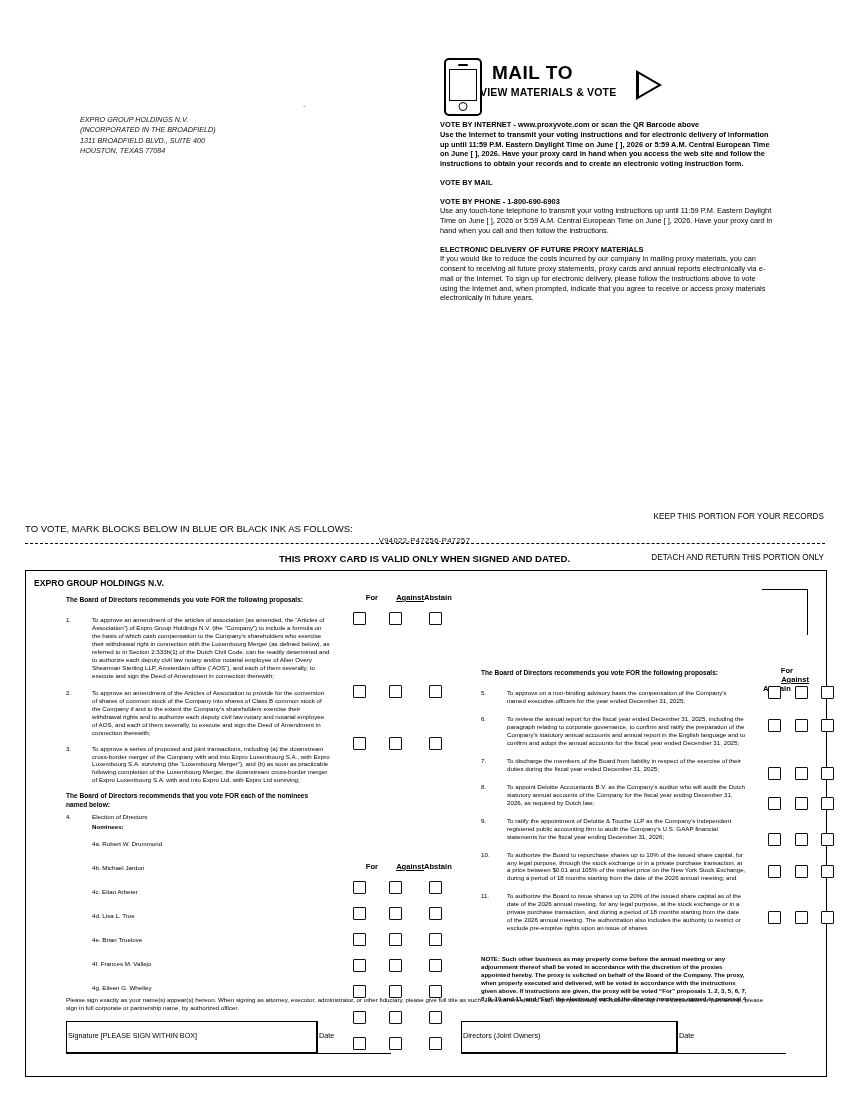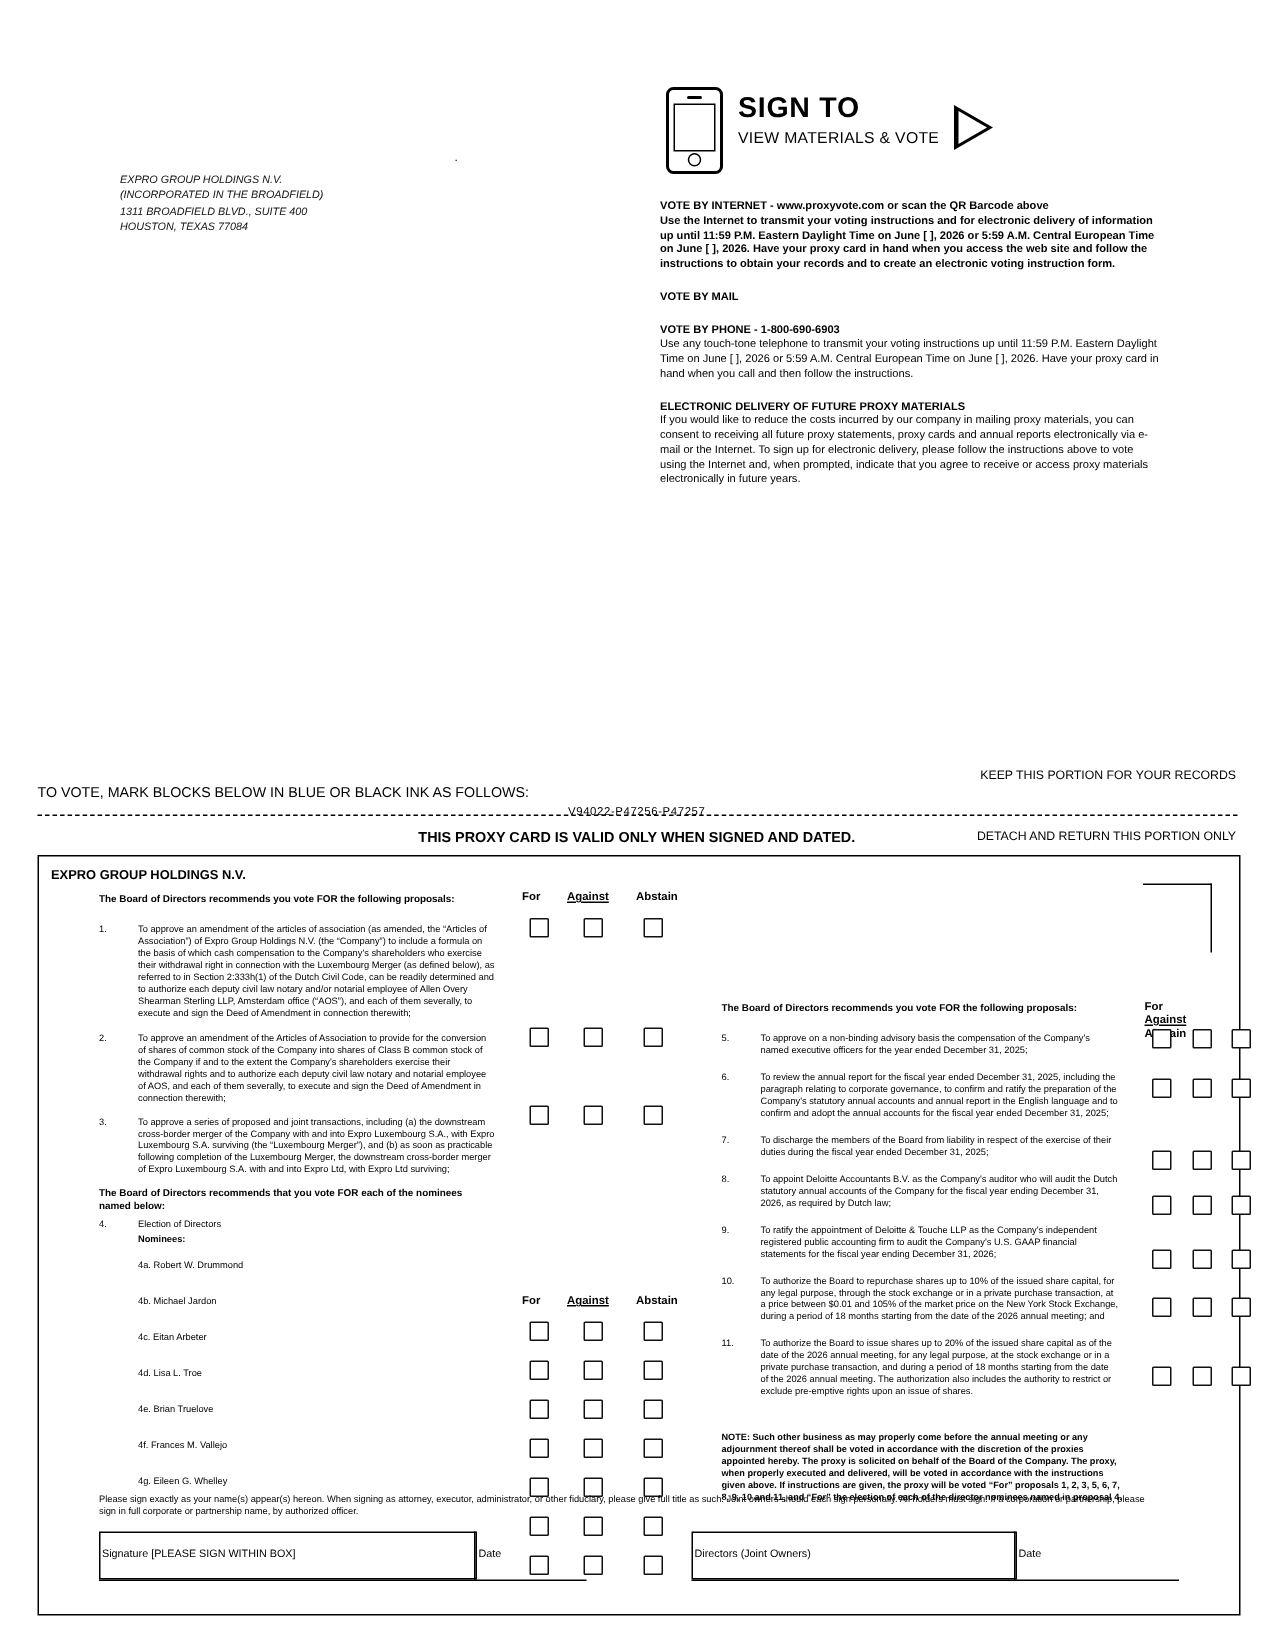--- a/index.html
+++ b/index.html
@@ -9,27 +9,27 @@
   
   .addr{position:absolute;left:80px;top:115px;width:230px;font-size:7.2px;font-style:italic;line-height:1.45;color:#111;}
   .dot{position:absolute;left:303px;top:100px;font-size:8px;color:#000;}
 
   .scanbox{position:absolute;left:440px;top:58px;width:250px;height:55px;}
   .phone{position:absolute;left:4px;top:0px;width:34px;height:54px;border:2px solid #000;border-radius:5px;background:#fff;}
   .phone:before{content:"";position:absolute;left:50%;top:4px;transform:translateX(-50%);width:10px;height:2px;background:#000;border-radius:1px;}
   .phone:after{content:"";position:absolute;left:50%;bottom:3px;transform:translateX(-50%);width:7px;height:7px;border:1.5px solid #000;border-radius:50%;}
   .phone .screen{position:absolute;left:3px;top:9px;right:3px;bottom:13px;background:#fff;border:1px solid #000;}
   .scan-t1{position:absolute;left:52px;top:4px;font-size:19px;font-weight:bold;letter-spacing:.5px;}
-  .scan-t2{position:absolute;left:52px;top:28px;font-size:10.5px;font-weight:normal;letter-spacing:.2px;}
+  .scan-t2{position:absolute;left:40px;top:28px;font-size:10.5px;font-weight:bold;letter-spacing:.2px;}
   .tri{position:absolute;left:196px;top:12px;width:0;height:0;border-top:15px solid transparent;border-bottom:15px solid transparent;border-left:26px solid #000;}
   .tri-in{position:absolute;left:199px;top:16px;width:0;height:0;border-top:11px solid transparent;border-bottom:11px solid transparent;border-left:19px solid #fff;}
 
   .instr{position:absolute;left:440px;top:120px;width:335px;font-size:7.4px;line-height:1.32;}
   .instr .h{font-weight:bold;}
-  .instr p{margin:12px 0 9px 0;}
+  .instr p{margin:0 0 9px 0;}
   .instr .b{font-weight:bold;}
 
   
   .tovote{position:absolute;left:25px;top:523px;font-size:9.5px;}
   .cutline{position:absolute;left:25px;top:543px;width:800px;border-top:1px dashed #000;}
   .ctrlnum{position:absolute;left:0;top:536px;width:849px;text-align:center;font-size:7.6px;letter-spacing:.4px;}
   .keep{position:absolute;right:25px;top:512px;font-size:8.2px;}
   .validline{position:absolute;left:0;top:553px;width:849px;text-align:center;font-size:9.6px;font-weight:bold;}
   .detach{position:absolute;right:25px;top:553px;font-size:8.2px;}
 
@@ -43,21 +43,21 @@
 
   .rec{font-weight:bold;font-size:6.6px;margin-bottom:4px;}
   .item{position:relative;margin-bottom:7px;padding-left:26px;}
   .item .n{position:absolute;left:0;top:0;font-weight:normal;}
   .nom{position:relative;margin-bottom:0;padding-left:26px;}
 
   .hdr{position:absolute;font-size:7.6px;font-weight:bold;}
   .hdrL{left:322px;top:22px;}
   .hdrR{left:737px;top:95px;}
   .hdrL2{left:322px;top:291px;}
-  .hdr span{display:inline-block;}
+  .hdr span{display:inline-block;text-align:right;}
   .h-for{width:30px;}
   .h-ag{width:46px;text-decoration:underline;}
 
   .box{position:absolute;width:11px;height:11px;border:1px solid #111;border-radius:1px;background:#fff;}
 
   .corner{position:absolute;right:18px;top:18px;width:45px;height:45px;border-top:1px solid #000;border-right:1px solid #000;}
 
   .note{position:absolute;left:455px;top:384px;width:268px;font-size:6.1px;font-weight:bold;line-height:1.3;}
 
   .signnote{position:absolute;left:40px;top:425px;width:700px;font-size:6.2px;line-height:1.35;}
@@ -83,21 +83,21 @@
     <div>(INCORPORATED IN THE BROADFIELD)</div>
     <div>1311 BROADFIELD BLVD., SUITE 400</div>
     <div>HOUSTON, TEXAS 77084</div>
   </div>
   <div class="dot">.</div>
 
   <div class="scanbox">
     <div class="phone">
         <div class="screen"></div>
       </div>
-    <div class="scan-t1">SIGN TO</div>
+    <div class="scan-t1">MAIL TO</div>
     <div class="scan-t2">VIEW MATERIALS &amp; VOTE</div>
     <div class="tri"></div>
     <div class="tri-in"></div>
   </div>
 
   <div class="instr">
     <p>
       <span class="h">VOTE BY INTERNET - www.proxyvote.com or scan the QR Barcode above</span><br>
       <span class="b">Use the Internet to transmit your voting instructions and for electronic delivery of information up until 11:59 P.M. Eastern Daylight Time on June [ ], 2026 or 5:59 A.M. Central European Time on June [ ], 2026. Have your proxy card in hand when you access the web site and follow the instructions to obtain your records and to create an electronic voting instruction form.</span>
     </p>

